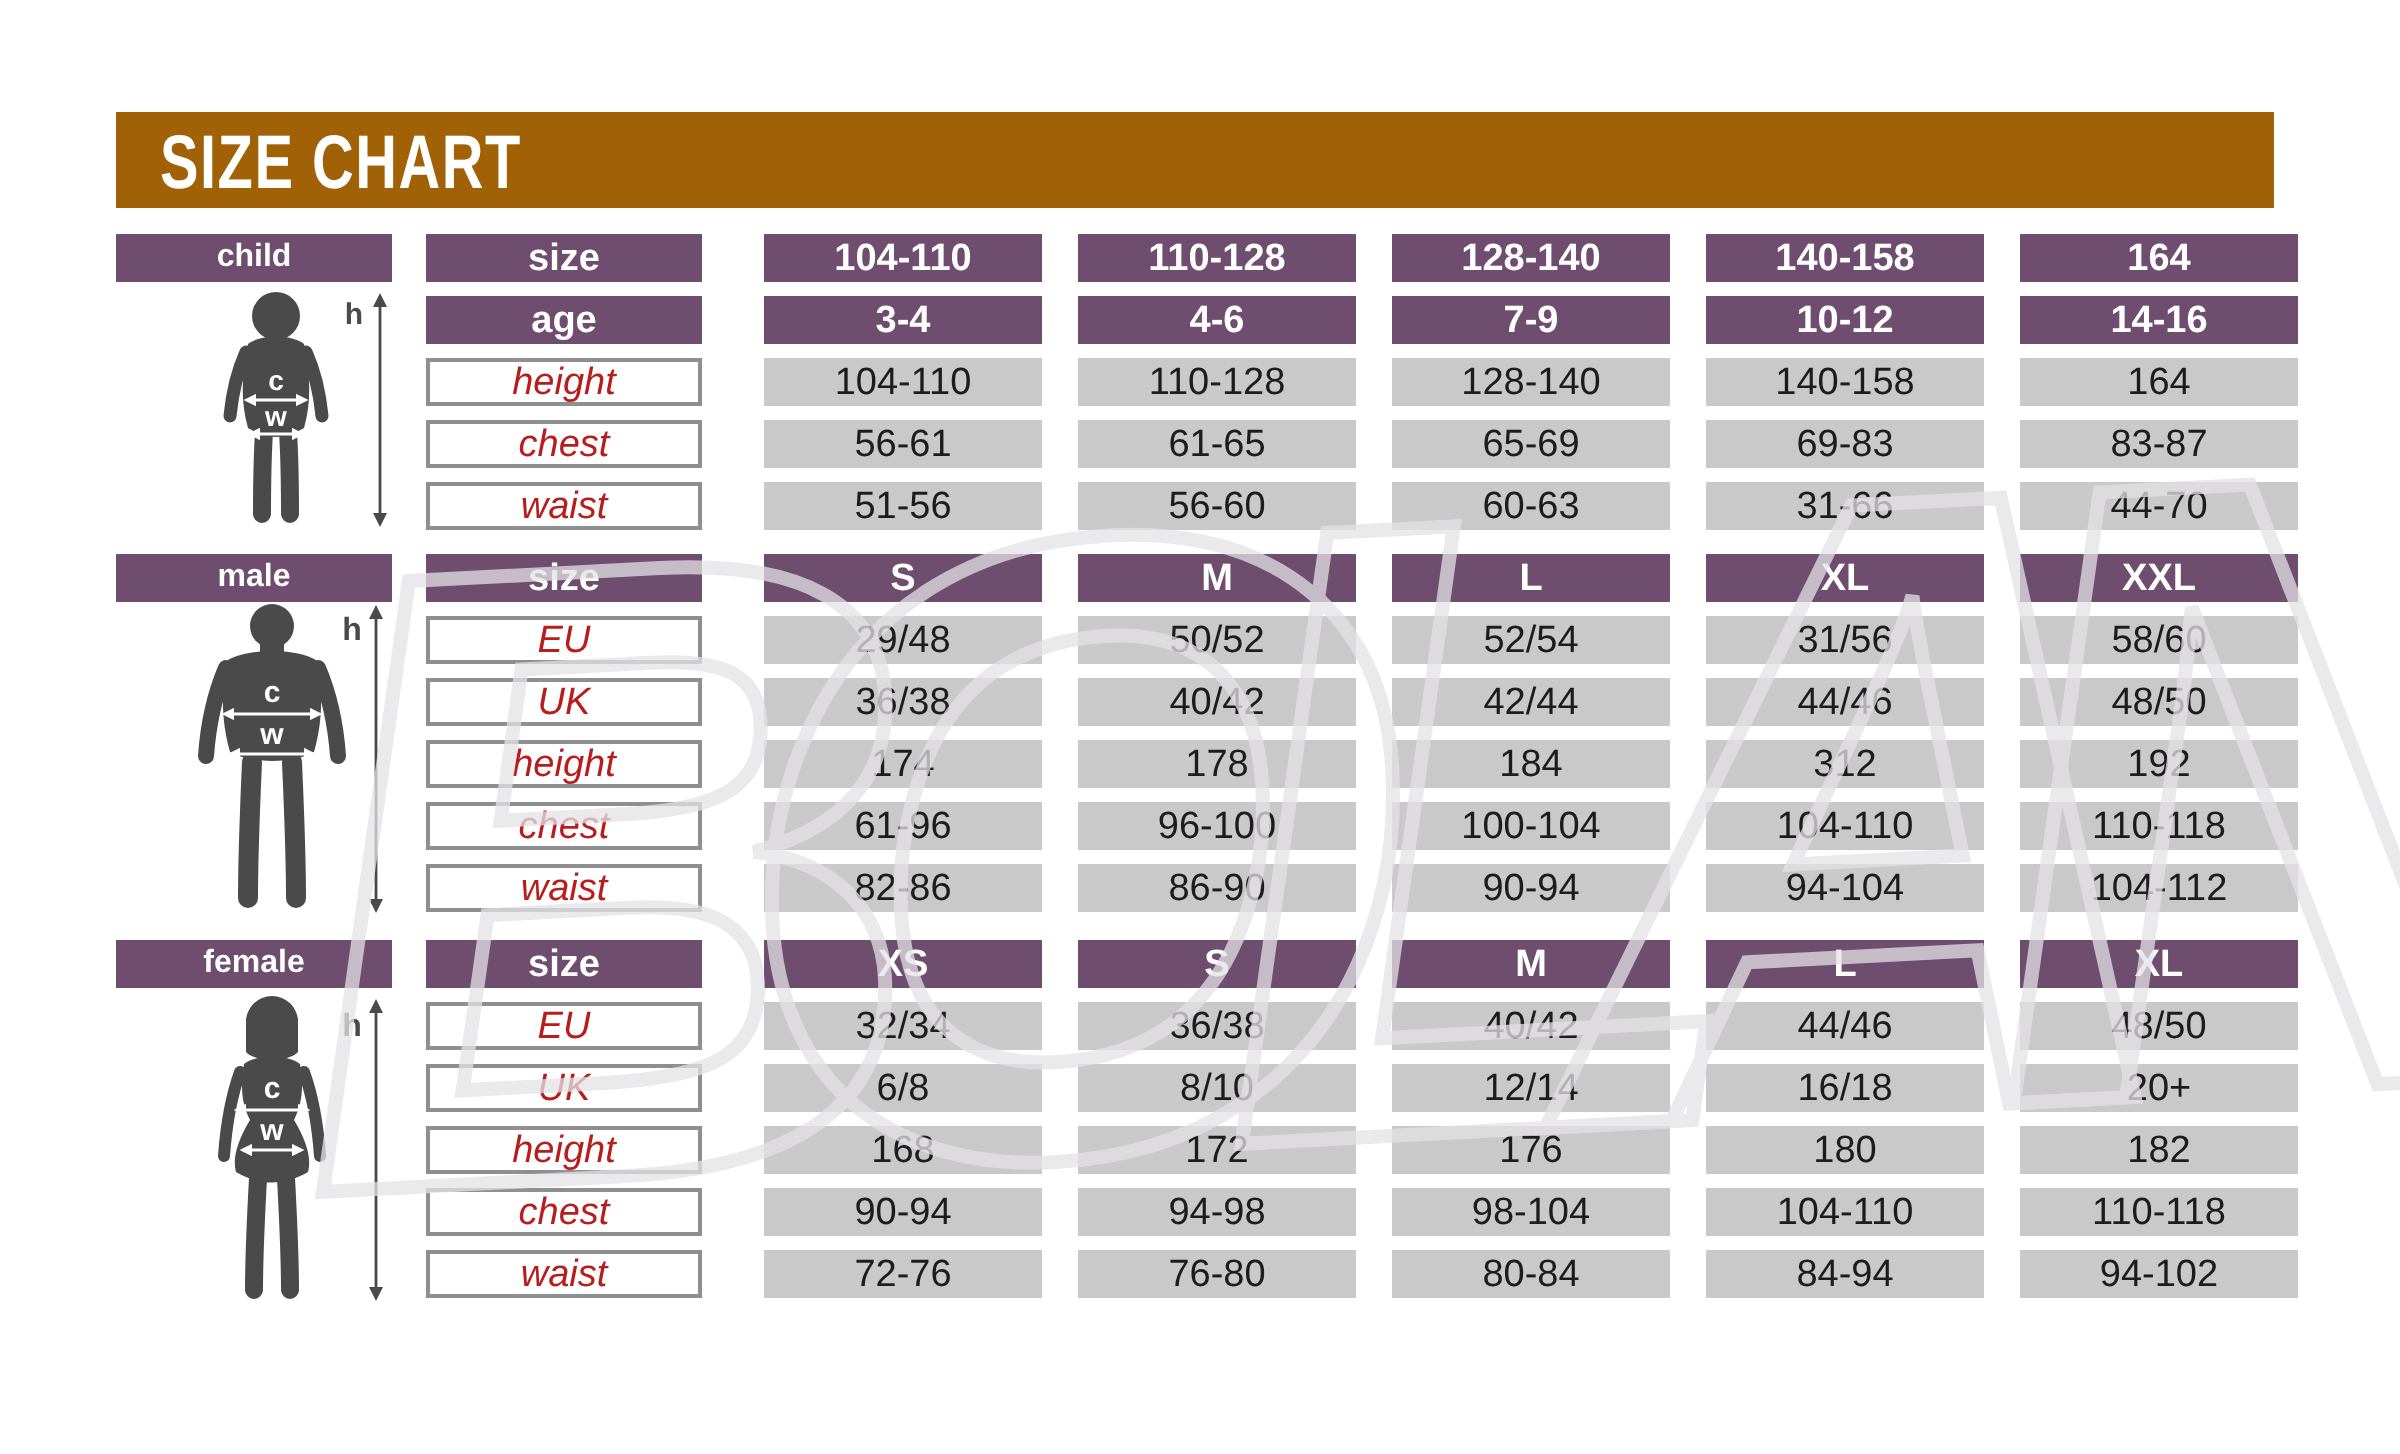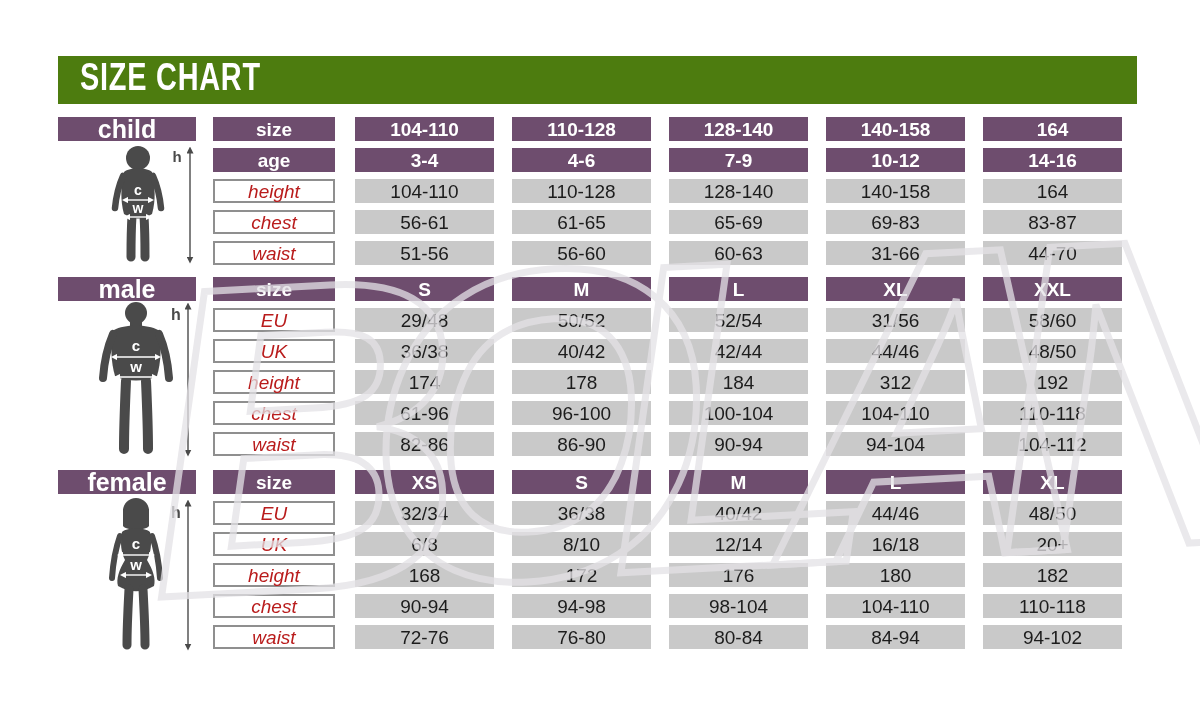--- a/index.html
+++ b/index.html
@@ -1,35 +1,35 @@
 <!DOCTYPE html>
 <html><head>
 <meta charset="utf-8">
 <style>
   html,body{margin:0;padding:0;background:#ffffff;font-family:"Liberation Sans",sans-serif;}
   .stage{position:relative;width:1200px;height:727px;background:#ffffff;overflow:hidden;}
 
-  .title-bar{position:absolute;left:58px;top:56px;width:1079px;height:48px;background:#4d7c0f;display:flex;align-items:flex-start;z-index:2;}
+  .title-bar{position:absolute;left:58px;top:56px;width:1079px;height:48px;background:#a16207;display:flex;align-items:flex-end;z-index:2;}
   .title-text{color:#ffffff;font-weight:bold;font-size:38px;letter-spacing:1px;transform:scaleX(.76);transform-origin:left center;margin-left:22px;white-space:nowrap;}
 
   .section{position:absolute;left:58px;width:1079px;z-index:2;}
   #section-child{top:117px;}
   #section-male{top:277px;}
   #section-female{top:470px;}
 
-  .gender-bar{position:absolute;left:0;top:0;width:138px;height:24px;background:#6e4d6e;color:#fff;font-weight:bold;font-size:25px;display:flex;align-items:center;justify-content:center;}
+  .gender-bar{position:absolute;left:0;top:0;width:138px;height:24px;background:#6e4d6e;color:#fff;font-weight:bold;font-size:16px;display:flex;align-items:center;justify-content:center;}
   .figure{position:absolute;}
   #figure-child{left:32px;top:27px;}
   #figure-male{left:26px;top:23px;}
   #figure-female{left:26px;top:26px;}
 
   .rows{position:absolute;left:155px;top:0;}
   .t-row{display:flex;height:24px;margin-bottom:7px;}
   .cell{height:24px;display:flex;align-items:center;justify-content:center;font-size:19px;box-sizing:border-box;line-height:1;}
-  .label-cell{width:122px;margin-right:20px;}
+  .label-cell{width:138px;margin-right:31px;}
   .value-cell{width:139px;margin-right:18px;}
   .t-row .value-cell:last-child{margin-right:0;}
   .header-cell{background:#6e4d6e;color:#ffffff;font-weight:bold;}
   .white-cell{background:#ffffff;border:2px solid #8f8f8f;color:#b91c1c;font-style:italic;}
   .gray-cell{background:#c9c9c9;color:#1c1c1c;}
 
   .watermark{position:absolute;left:145px;top:192px;font-size:440px;line-height:1;font-weight:bold;font-style:italic;letter-spacing:-100px;color:transparent;-webkit-text-stroke:7px #e4e2e6;transform:rotate(-3deg);pointer-events:none;z-index:6;white-space:nowrap;opacity:.75;}
 
   svg text{font-family:"Liberation Sans",sans-serif;}
 </style>

